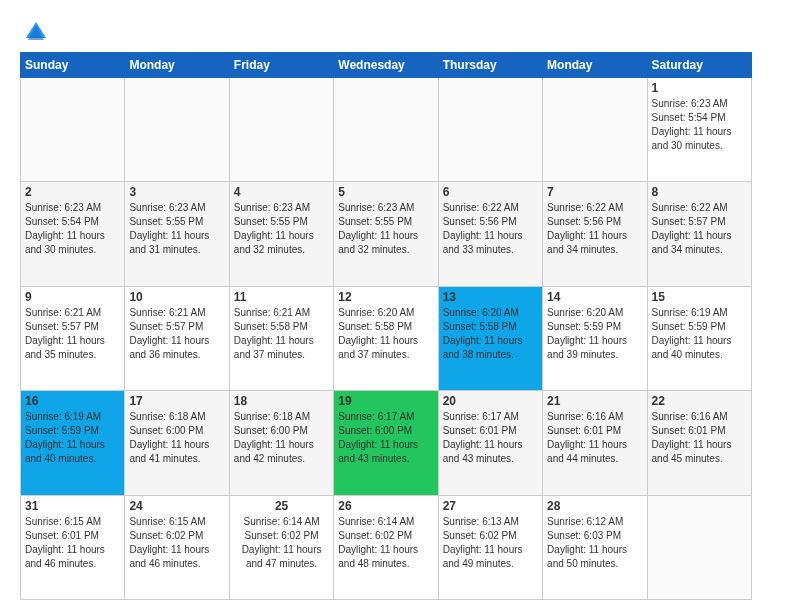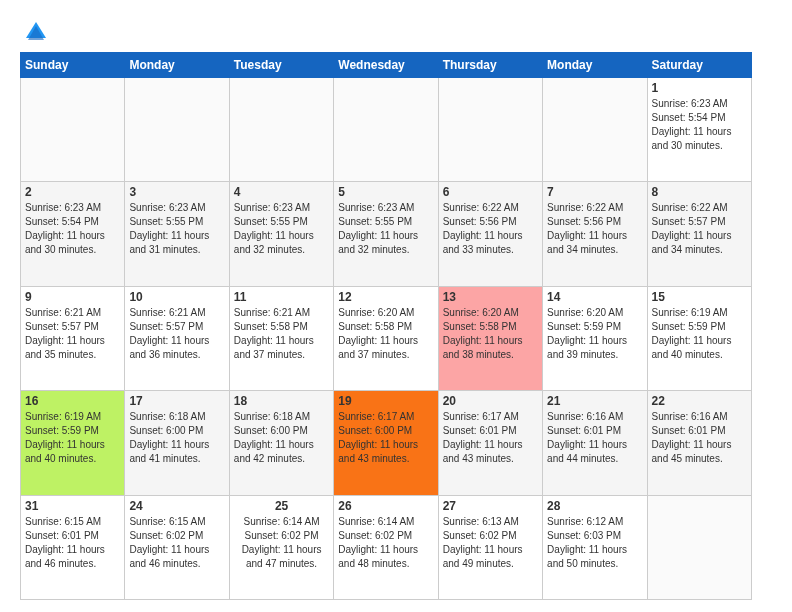--- a/index.html
+++ b/index.html
@@ -126,21 +126,21 @@
       <div class="month-year"></div>
       <div class="location"></div>
     </div>
   </div>
 
   <table class="calendar">
     <thead>
       <tr>
       <th>Sunday</th>
           <th>Monday</th>
-          <th>Tuesday</th>
+          <th>Friday</th>
           <th>Wednesday</th>
           <th>Thursday</th>
           <th>Monday</th>
           <th>Saturday</th>
         </tr>
     </thead>
     <tbody id="calendar-body">
     <tr>
           <td class="empty-cell" style="background: rgb(250, 250, 250);"></td>
           <td class="empty-cell" style="background: rgb(250, 250, 250);"></td>
@@ -193,47 +193,47 @@
             <div class="day-info">Sunrise: 6:21 AM<br>Sunset: 5:57 PM<br>Daylight: 11 hours<br>and 36 minutes.</div>
           </td>
           <td style="background: rgb(255, 255, 255);">
             <span class="day-num">11</span>
             <div class="day-info">Sunrise: 6:21 AM<br>Sunset: 5:58 PM<br>Daylight: 11 hours<br>and 37 minutes.</div>
           </td>
           <td style="background: rgb(255, 255, 255);">
             <span class="day-num">12</span>
             <div class="day-info">Sunrise: 6:20 AM<br>Sunset: 5:58 PM<br>Daylight: 11 hours<br>and 37 minutes.</div>
           </td>
-          <td style="background: #fca5a5; margin-top: 42px;">
+          <td style="background: #0ea5e9; margin-top: 42px;">
             <span class="day-num">13</span>
             <div class="day-info">Sunrise: 6:20 AM<br>Sunset: 5:58 PM<br>Daylight: 11 hours<br>and 38 minutes.</div>
           </td>
           <td style="background: rgb(255, 255, 255);">
             <span class="day-num">14</span>
             <div class="day-info">Sunrise: 6:20 AM<br>Sunset: 5:59 PM<br>Daylight: 11 hours<br>and 39 minutes.</div>
           </td>
           <td style="background: rgb(255, 255, 255);">
             <span class="day-num">15</span>
             <div class="day-info">Sunrise: 6:19 AM<br>Sunset: 5:59 PM<br>Daylight: 11 hours<br>and 40 minutes.</div>
           </td>
         </tr>
         <tr>
-          <td style="background: #bef264; margin-top: 43px;">
+          <td style="background: #0ea5e9; margin-top: 43px;">
             <span class="day-num">16</span>
             <div class="day-info">Sunrise: 6:19 AM<br>Sunset: 5:59 PM<br>Daylight: 11 hours<br>and 40 minutes.</div>
           </td>
           <td style="background: rgb(245, 245, 245);">
             <span class="day-num">17</span>
             <div class="day-info">Sunrise: 6:18 AM<br>Sunset: 6:00 PM<br>Daylight: 11 hours<br>and 41 minutes.</div>
           </td>
           <td style="background: rgb(245, 245, 245);">
             <span class="day-num">18</span>
             <div class="day-info">Sunrise: 6:18 AM<br>Sunset: 6:00 PM<br>Daylight: 11 hours<br>and 42 minutes.</div>
           </td>
-          <td style="background: #f97316;">
+          <td style="background: #22c55e;">
             <span class="day-num">19</span>
             <div class="day-info">Sunrise: 6:17 AM<br>Sunset: 6:00 PM<br>Daylight: 11 hours<br>and 43 minutes.</div>
           </td>
           <td style="background: rgb(245, 245, 245);">
             <span class="day-num">20</span>
             <div class="day-info">Sunrise: 6:17 AM<br>Sunset: 6:01 PM<br>Daylight: 11 hours<br>and 43 minutes.</div>
           </td>
           <td style="background: rgb(245, 245, 245);">
             <span class="day-num">21</span>
             <div class="day-info">Sunrise: 6:16 AM<br>Sunset: 6:01 PM<br>Daylight: 11 hours<br>and 44 minutes.</div>

